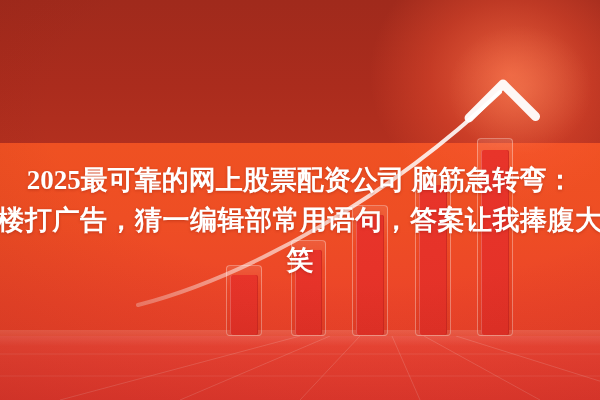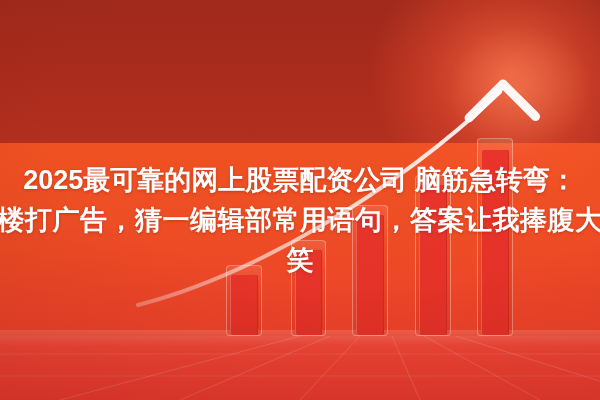--- a/index.html
+++ b/index.html
@@ -5,21 +5,21 @@
   html, body {
     margin: 0;
     padding: 0;
     background: #000;
   }
   #stage {
     position: relative;
     width: 600px;
     height: 400px;
     overflow: hidden;
-    font-family: Liberation Sans, sans-serif;
+    font-family: Liberation Serif, serif;
   }
 
   
   .bg-base {
     position: absolute;
     inset: 0;
     background: linear-gradient(180deg, #a02a1c 0%, #ab2c1d 22%, #b73220 45%, #c4381f 66%, #cf3d20 88%, #d44020 100%);
   }
   .bg-lower {
     position: absolute;

